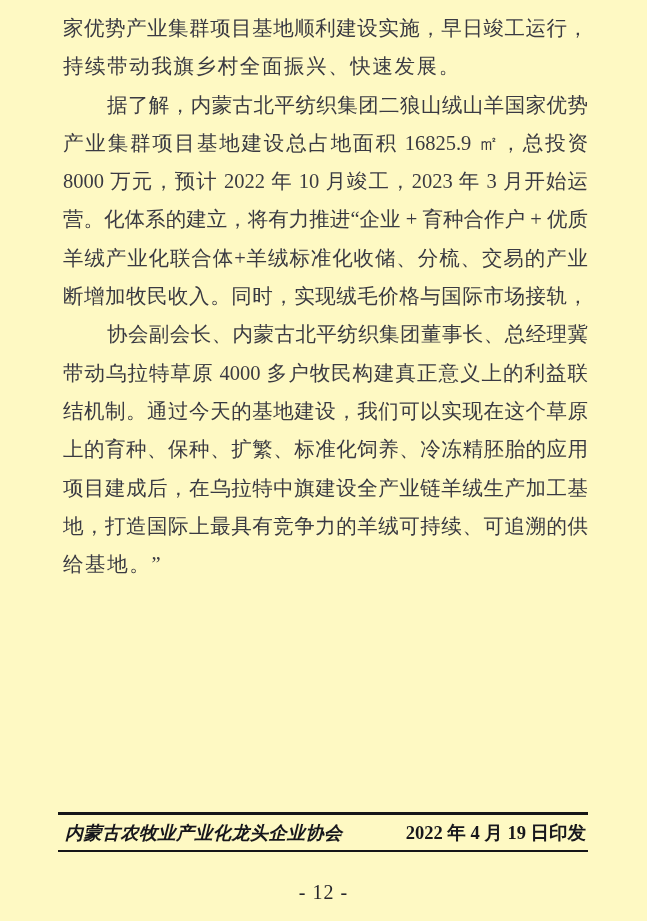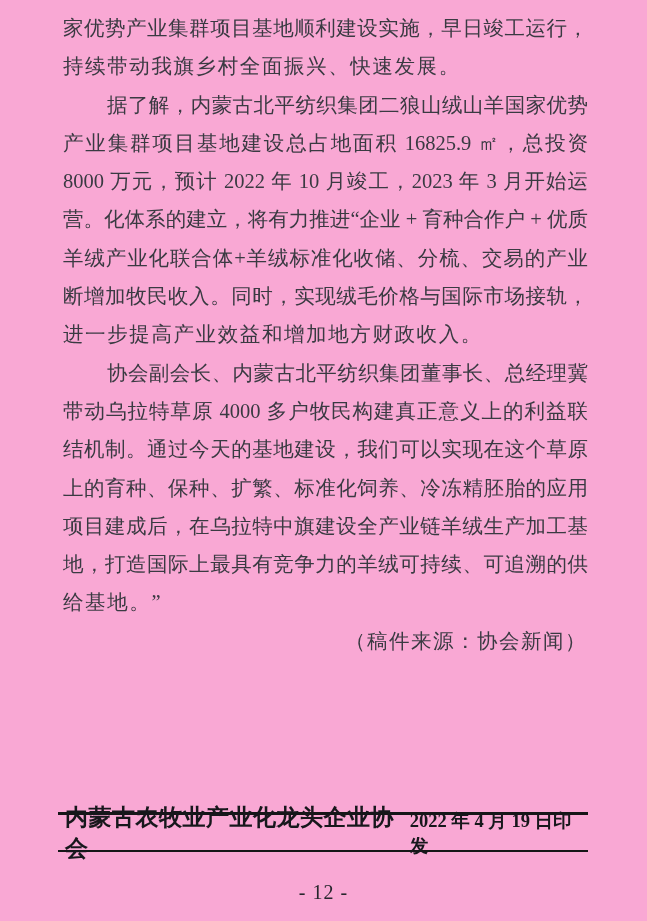--- a/index.html
+++ b/index.html
@@ -9,21 +9,21 @@
   }
   body {
     width: 647px;
     height: 921px;
     font-family: "Liberation Serif", "DejaVu Serif", serif;
   }
   .page {
     position: relative;
     width: 647px;
     height: 921px;
-    background: #f9a8d4;
+    background: #fef9c3;
     overflow: hidden;
   }
   .body-text {
     position: absolute;
     left: 63px;
     top: 9px;
     width: 525px;
   }
   .line {
     font-size: 20.5px;
@@ -65,23 +65,24 @@
   .footer-row {
     height: 35px;
     display: flex;
     align-items: center;
     justify-content: space-between;
     padding-left: 7px;
     padding-right: 2px;
   }
   .issuer {
     font-weight: 700;
-    font-size: 23px;
+    font-size: 18px;
     letter-spacing: 0.5px;
     color: #17171c;
+    font-style: italic;
   }
   .issue-date {
     font-weight: 700;
     font-size: 18.5px;
     color: #17171c;
   }
   .page-number {
     position: absolute;
     top: 881px;
     left: 0;
@@ -99,29 +100,27 @@
 
   <div class="body-text">
     <div class="line stretch">家优势产业集群项目基地顺利建设实施，早日竣工运行，</div>
     <div class="line plain">持续带动我旗乡村全面振兴、快速发展。</div>
     <div class="line stretch indent">据了解，内蒙古北平纺织集团二狼山绒山羊国家优势</div>
     <div class="line stretch">产业集群项目基地建设总占地面积 16825.9 ㎡，总投资</div>
     <div class="line stretch">8000 万元，预计 2022 年 10 月竣工，2023 年 3 月开始运</div>
     <div class="line stretch">营。化体系的建立，将有力推进“企业 + 育种合作户 + 优质</div>
     <div class="line stretch">羊绒产业化联合体+羊绒标准化收储、分梳、交易的产业</div>
     <div class="line stretch">断增加牧民收入。同时，实现绒毛价格与国际市场接轨，</div>
-    <div class="line plain">进一步提高产业效益和增加地方财政收入。</div>
     <div class="line stretch indent">协会副会长、内蒙古北平纺织集团董事长、总经理冀</div>
     <div class="line stretch">带动乌拉特草原 4000 多户牧民构建真正意义上的利益联</div>
     <div class="line stretch">结机制。通过今天的基地建设，我们可以实现在这个草原</div>
     <div class="line stretch">上的育种、保种、扩繁、标准化饲养、冷冻精胚胎的应用</div>
     <div class="line stretch">项目建成后，在乌拉特中旗建设全产业链羊绒生产加工基</div>
     <div class="line stretch">地，打造国际上最具有竞争力的羊绒可持续、可追溯的供</div>
     <div class="line plain">给基地。”</div>
-    <div class="source-line">（稿件来源：协会新闻）</div>
   </div>
 
   <div class="footer">
     <div class="rule rule-top"></div>
     <div class="footer-row">
       <span class="issuer">内蒙古农牧业产业化龙头企业协会</span>
       <span class="issue-date">2022 年 4 月 19 日印发</span>
     </div>
     <div class="rule rule-bottom"></div>
   </div>

